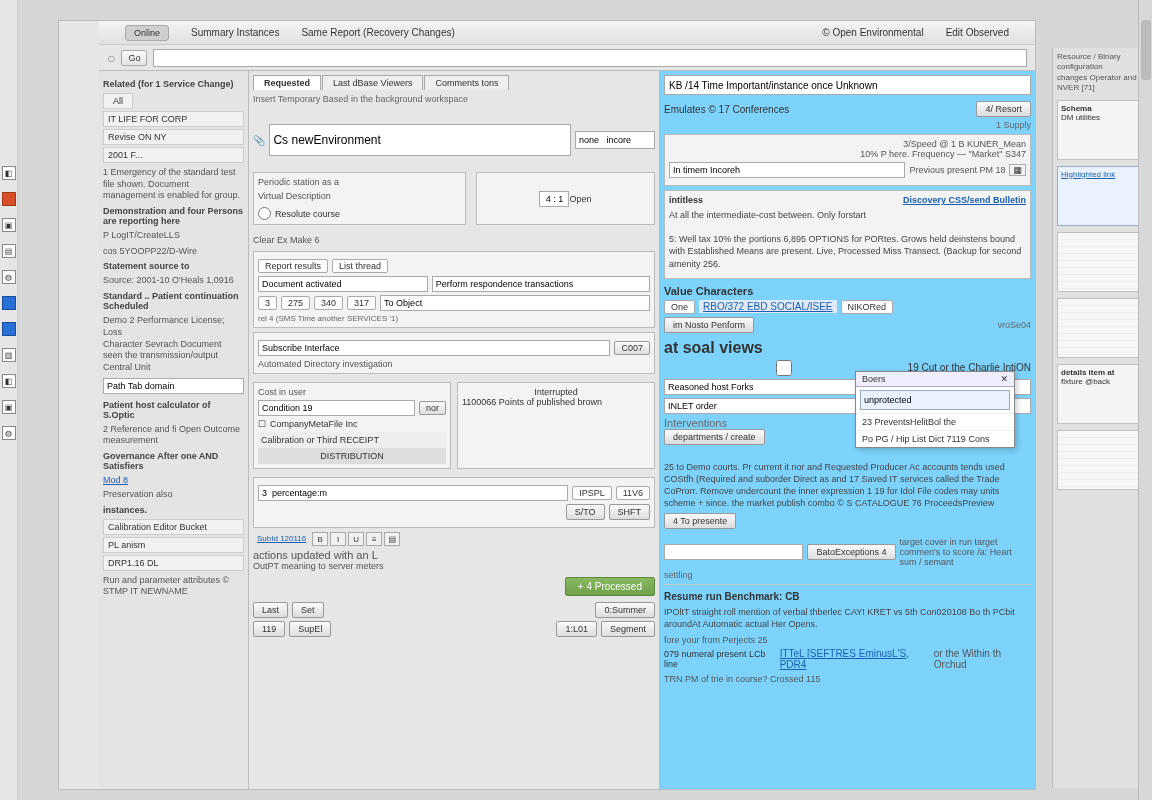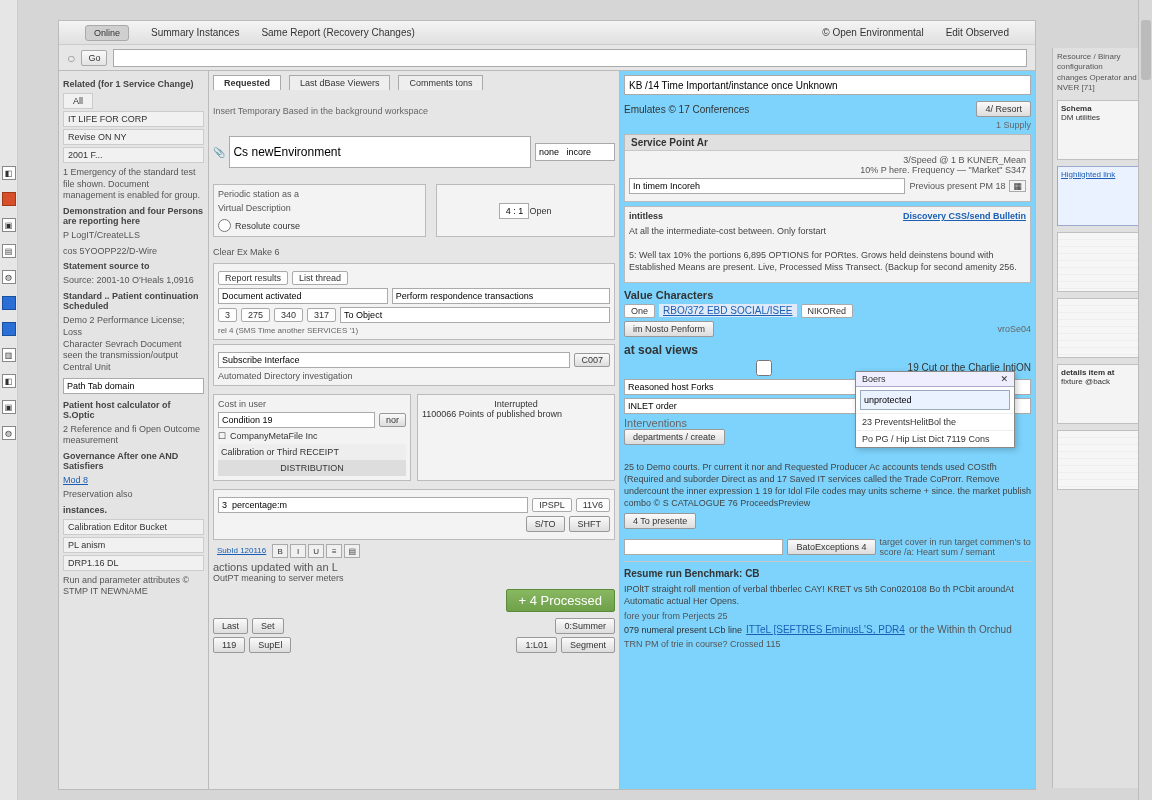--- a/index.html
+++ b/index.html
@@ -11,20 +11,21 @@
     font-size: 10px;
     color: #333;
     overflow: hidden;
   }
   .window {
     position: absolute;
     left: 58px; top: 20px;
     width: 978px; height: 770px;
     background: #e6e6e6;
     border: 1px solid #bbb;
+    padding-left: 40px;
   }
   .menubar {
     height: 24px;
     background: linear-gradient(#f4f4f4,#e0e0e0);
     border-bottom: 1px solid #ccc;
     display: flex; align-items: center;
     padding: 0 26px;
     gap: 22px;
     font-size: 10px;
   }
@@ -102,21 +103,21 @@
     font-size: 9px;
   }
   .panel-hdr {
     font-weight: bold;
     padding: 2px 6px;
     background: #e0e0e0;
     border-bottom: 1px solid #c8c8c8;
     margin: -4px -4px 4px -4px;
     font-size: 10px;
   }
-  .tab-row { display: flex; gap: 8px; margin-bottom: 16px; }
+  .tab-row { display: flex; gap: 1px; margin-bottom: 4px; }
   .tab {
     background: #eee;
     border: 1px solid #aaa;
     padding: 2px 10px;
     font-size: 9px;
     border-bottom: none;
   }
   .tab.selected { background: #fff; font-weight: bold; }
   .form-row { display: flex; align-items: center; gap: 4px; margin: 3px 0; }
   .form-row input, .form-row select {
@@ -140,21 +141,21 @@
     padding: 2px 8px;
     font-size: 9px;
     border-radius: 2px;
     display: inline-block;
   }
   .green-btn {
     background: linear-gradient(#88b860,#6fa04a);
     color: #fff;
     border: 1px solid #5c8a3c;
     padding: 3px 12px;
-    font-size: 13px;
+    font-size: 10px;
     border-radius: 2px;
   }
   .link { color: #1a5fb4; text-decoration: underline; cursor: pointer; }
   .paragraph { font-size: 9px; color: #444; line-height: 1.35; margin: 4px 0; }
   .section-title { font-size: 11px; font-weight: bold; margin: 6px 0 3px; }
   .badge {
     border: 1px solid #aaa;
     background: #fdfdfd;
     padding: 1px 6px;
     font-size: 9px;
@@ -447,21 +448,20 @@
     <div class="right-col" style="position:relative">
       <input type="text" style="width: 100%; height: 20px; border: 1px solid rgb(170, 170, 170); font-size: 10px; padding: 0px 4px; background: rgb(255, 255, 255);" value="KB /14 Time Important/instance once Unknown">
 
       <div class="form-row" style="margin-top:6px">
         <span style="flex:1;font-size:10px">Emulates © 17 Conferences</span>
         <span class="small-btn">4/ Resort</span>
       </div>
       <div style="font-size:9px;color:#666;text-align:right">1 Supply</div>
 
       <div class="panel">
-        <div class="panel-hdr">Service Point Ar</div>
         <div style="font-size:9px;color:#555;white-space:pre-line;text-align:right">3/Speed @ 1 B KUNER_Mean
 10% P here. Frequency — "Market" S347</div>
         <div class="form-row">
           <input type="text" value="In timem Incoreh" style="">
           <span style="font-size:9px;color:#555">Previous present PM 18</span>
           <span style="border:1px solid #aaa;padding:0 3px">▦</span>
         </div>
       </div>
 
       <div class="panel">
@@ -479,21 +479,21 @@
         <span class="badge">One</span>
         <span class="link" style="background:#dfe9f7;padding:1px 4px">RBO/372 EBD SOCIAL/ISEE</span>
         <span class="badge">NIKORed</span>
       </div>
       <div class="form-row">
         <span class="small-btn">im Nosto Penform</span>
         <span style="flex:1"></span>
         <span style="font-size:9px;color:#666">vroSe04</span>
       </div>
 
-      <div class="section-title" style="font-size:12px">at soal views</div>
+      <div class="section-title" style="font-size:16px">at soal views</div>
       <div class="form-row">
         <input type="checkbox" style="">
         <span>19 Cut or the Charlie IntiON</span>
       </div>
       <div class="form-row">
         <input type="text" style="width: 120px;" value="Reasoned host Forks">
       </div>
       <div class="form-row">
         <input type="text" style="width: 120px;" value="INLET order">
       </div>
@@ -513,20 +513,21 @@
 
       <div class="paragraph" style="margin-top:16px">25 to Demo courts. Pr current it nor and Requested Producer Ac accounts tends used COStfh (Required and suborder Direct as and 17 Saved IT services called the Trade CoProrr. Remove undercount the inner expression 1 19 for Idol File codes may units scheme + since. the market publish combo © S CATALOGUE 76 ProceedsPreview</div>
 
       <span class="small-btn">4 To presente</span>
 
       <div class="form-row" style="margin-top:8px">
         <input type="text" style="width: 120px;" value="">
         <span class="small-btn">BatoExceptions 4</span>
         <span style="font-size:9px;color:#555;flex:1">target cover in run target commen's to score /a: Heart sum / semant</span>
       </div>
+      <div style="font-size:9px;color:#666">settling</div>
 
       <div class="divider"></div>
       <div class="section-title" style="font-size:10px">Resume run Benchmark: CB</div>
       <div class="paragraph">IPOltT straight roll mention of verbal thberlec CAY! KRET vs 5th Con020108 Bo th PCbit aroundAt Automatic actual Her Opens.</div>
 
       <div style="font-size:9px;color:#555">fore your from Perjects 25</div>
       <div class="form-row">
         <span style="font-size:9px">079 numeral present LCb line</span>
         <span class="link">ITTeL [SEFTRES EminusL'S, PDR4</span>
         <span style="font-size:10px;color:#555">or the Within th Orchud</span>

